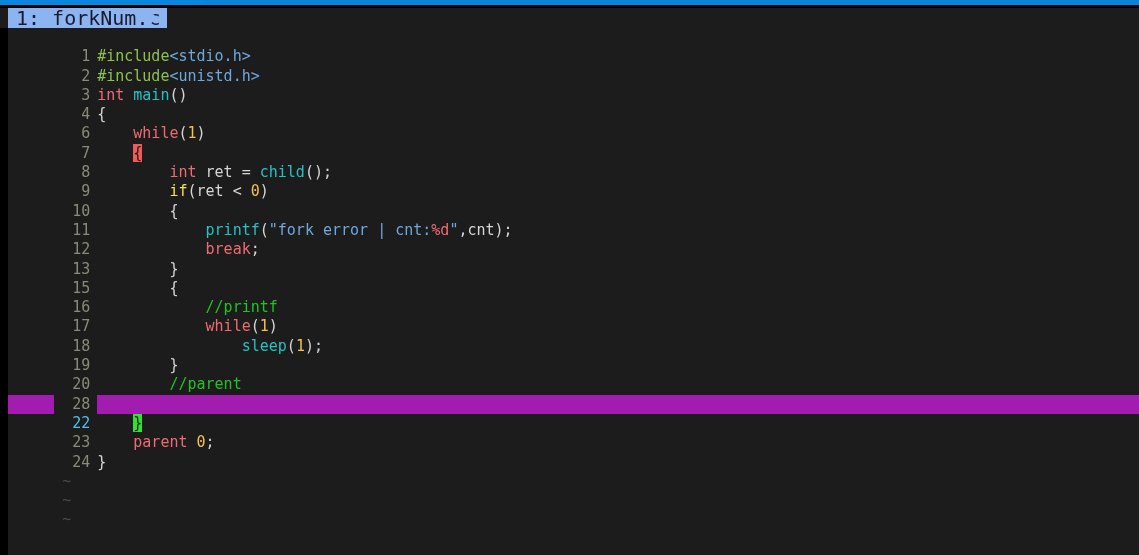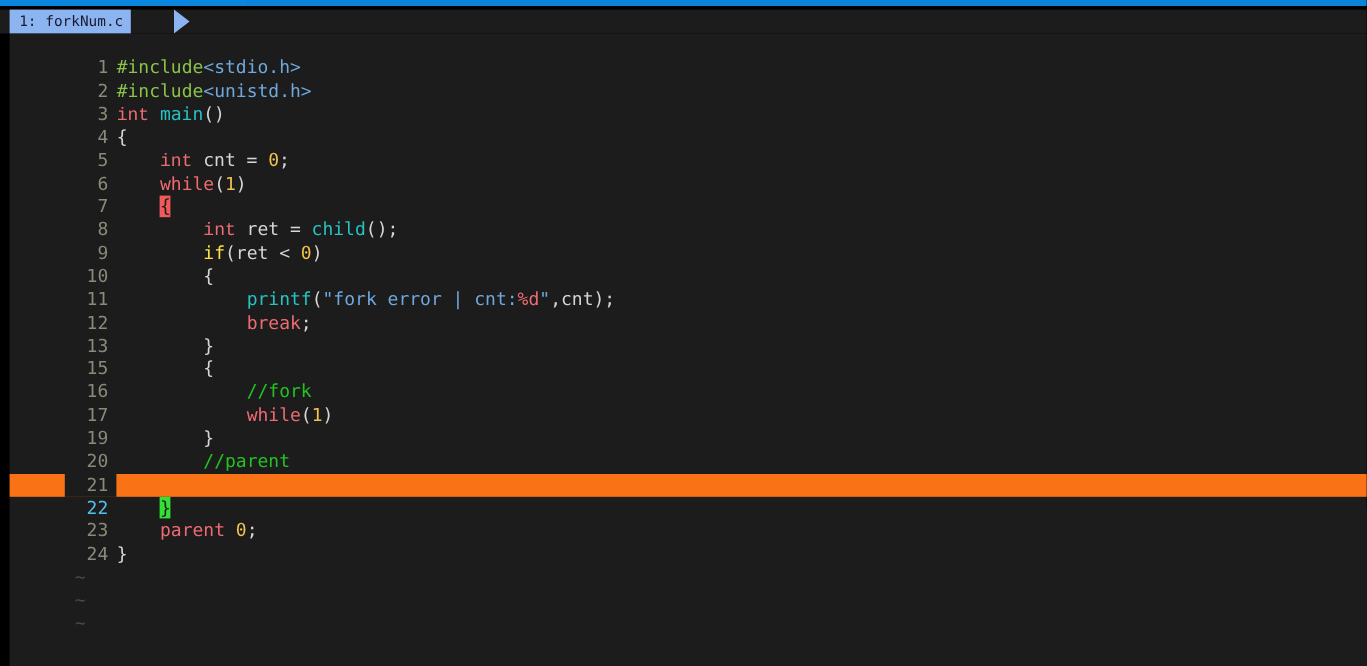--- a/index.html
+++ b/index.html
@@ -50,21 +50,21 @@
     background: #1c1c1c;
   }
   .tab {
     position: absolute;
     top: 0; left: 8px;
     height: 20px;
     display: flex;
     align-items: center;
     background: #8cb4f0;
     color: #1a1a2e;
-    font-size: 12px;
+    font-size: 20px;
     padding: 0 6px 0 8px;
     line-height: 20px;
     white-space: pre;
   }
   .tab-arrow {
     position: absolute;
     top: 0;
     left: 145px;
     width: 0; height: 0;
     border-top: 10px solid transparent;
@@ -89,21 +89,21 @@
   }
   .line {
     position: relative;
     height: 19.3px;
     line-height: 19.3px;
     font-size: 15px;
     white-space: pre;
     display: block;
   }
   .line.current {
-    background: #f97316;
+    background: #a21caf;
   }
   .ln {
     display: inline-block;
     width: 36px;
     text-align: right;
     color: #8a8a7a;
     padding-right: 7px;
     position: relative;
     z-index: 5;
     background: #1c1c1c;
@@ -117,21 +117,21 @@
     color: #4a4a4a;
     display: inline-block;
     width: 36px;
     text-align: left;
     padding-left: 8px;
     font-size: 15px;
   }
   
   .t-pre     { color: #8bc34a; }
   .t-inc     { color: #6fa8dc; }
-  .t-type    { color: #ef6b73; font-family: Liberation Mono, monospace; }
+  .t-type    { color: #ef6b73; }
   .t-func    { color: #25c3c3; }
   .t-punct   { color: #d6d6d6; }
   .t-num     { color: #f2c14e; }
   .t-kw      { color: #ef6b73; }
   .t-cond    { color: #fde047; }
   .t-str     { color: #6fa8dc; }
   .t-fmt     { color: #ef6b73; }
   .t-comment { color: #22c322; }
   .t-plain   { color: #d6d6d6; }
   .hl-brace {
@@ -172,23 +172,20 @@
     </div>
 
     <div class="line">
       <span class="ln">3</span><span class="code"><span class="t-type">int</span><span class="t-plain"> </span><span class="t-func">main</span><span class="t-punct">()</span></span>
     </div>
 
     <div class="line">
       <span class="ln">4</span><span class="code"><span class="t-punct">{</span></span>
     </div>
 
-    <div class="line">
-      <span class="ln">5</span><span class="code"><span class="t-plain">    </span><span class="t-type">int</span><span class="t-plain"> cnt = </span><span class="t-num">0</span><span class="t-plain">;</span></span>
-    </div>
 
     <div class="line">
       <span class="ln">6</span><span class="code"><span class="t-plain">    </span><span class="t-kw">while</span><span class="t-punct">(</span><span class="t-num">1</span><span class="t-punct">)</span></span>
     </div>
 
     <div class="line">
       <span class="ln">7</span><span class="code"><span class="t-plain">    </span><span class="hl-brace">{</span></span>
     </div>
 
     <div class="line">
@@ -214,38 +211,41 @@
     <div class="line">
       <span class="ln">13</span><span class="code"><span class="t-punct">        }</span></span>
     </div>
 
 
     <div class="line">
       <span class="ln">15</span><span class="code"><span class="t-punct">        {</span></span>
     </div>
 
     <div class="line">
-      <span class="ln">16</span><span class="code"><span class="t-plain">            </span><span class="t-comment">//fork</span></span>
+      <span class="ln">16</span><span class="code"><span class="t-plain">            </span><span class="t-comment">//printf</span></span>
     </div>
 
     <div class="line">
       <span class="ln">17</span><span class="code"><span class="t-plain">            </span><span class="t-kw">while</span><span class="t-punct">(</span><span class="t-num">1</span><span class="t-punct">)</span></span>
     </div>
 
+    <div class="line">
+      <span class="ln">18</span><span class="code"><span class="t-plain">                </span><span class="t-func">sleep</span><span class="t-punct">(</span><span class="t-num">1</span><span class="t-punct">);</span></span>
+    </div>
 
     <div class="line">
       <span class="ln">19</span><span class="code"><span class="t-punct">        }</span></span>
     </div>
 
     <div class="line">
       <span class="ln">20</span><span class="code"><span class="t-plain">        </span><span class="t-comment">//parent</span></span>
     </div>
 
     <div class="line">
-      <span class="ln">21</span><span class="code"><span class="t-plain">        ++cnt;</span></span>
+      <span class="ln">28</span><span class="code"><span class="t-plain">        ++cnt;</span></span>
     </div>
 
     <div class="line current">
       <span class="ln">22</span><span class="code"><span class="t-plain">    </span><span class="cursor-brace">}</span></span>
     </div>
 
     <div class="line">
       <span class="ln">23</span><span class="code"><span class="t-plain">    </span><span class="t-kw">parent</span><span class="t-plain"> </span><span class="t-num">0</span><span class="t-plain">;</span></span>
     </div>
 

